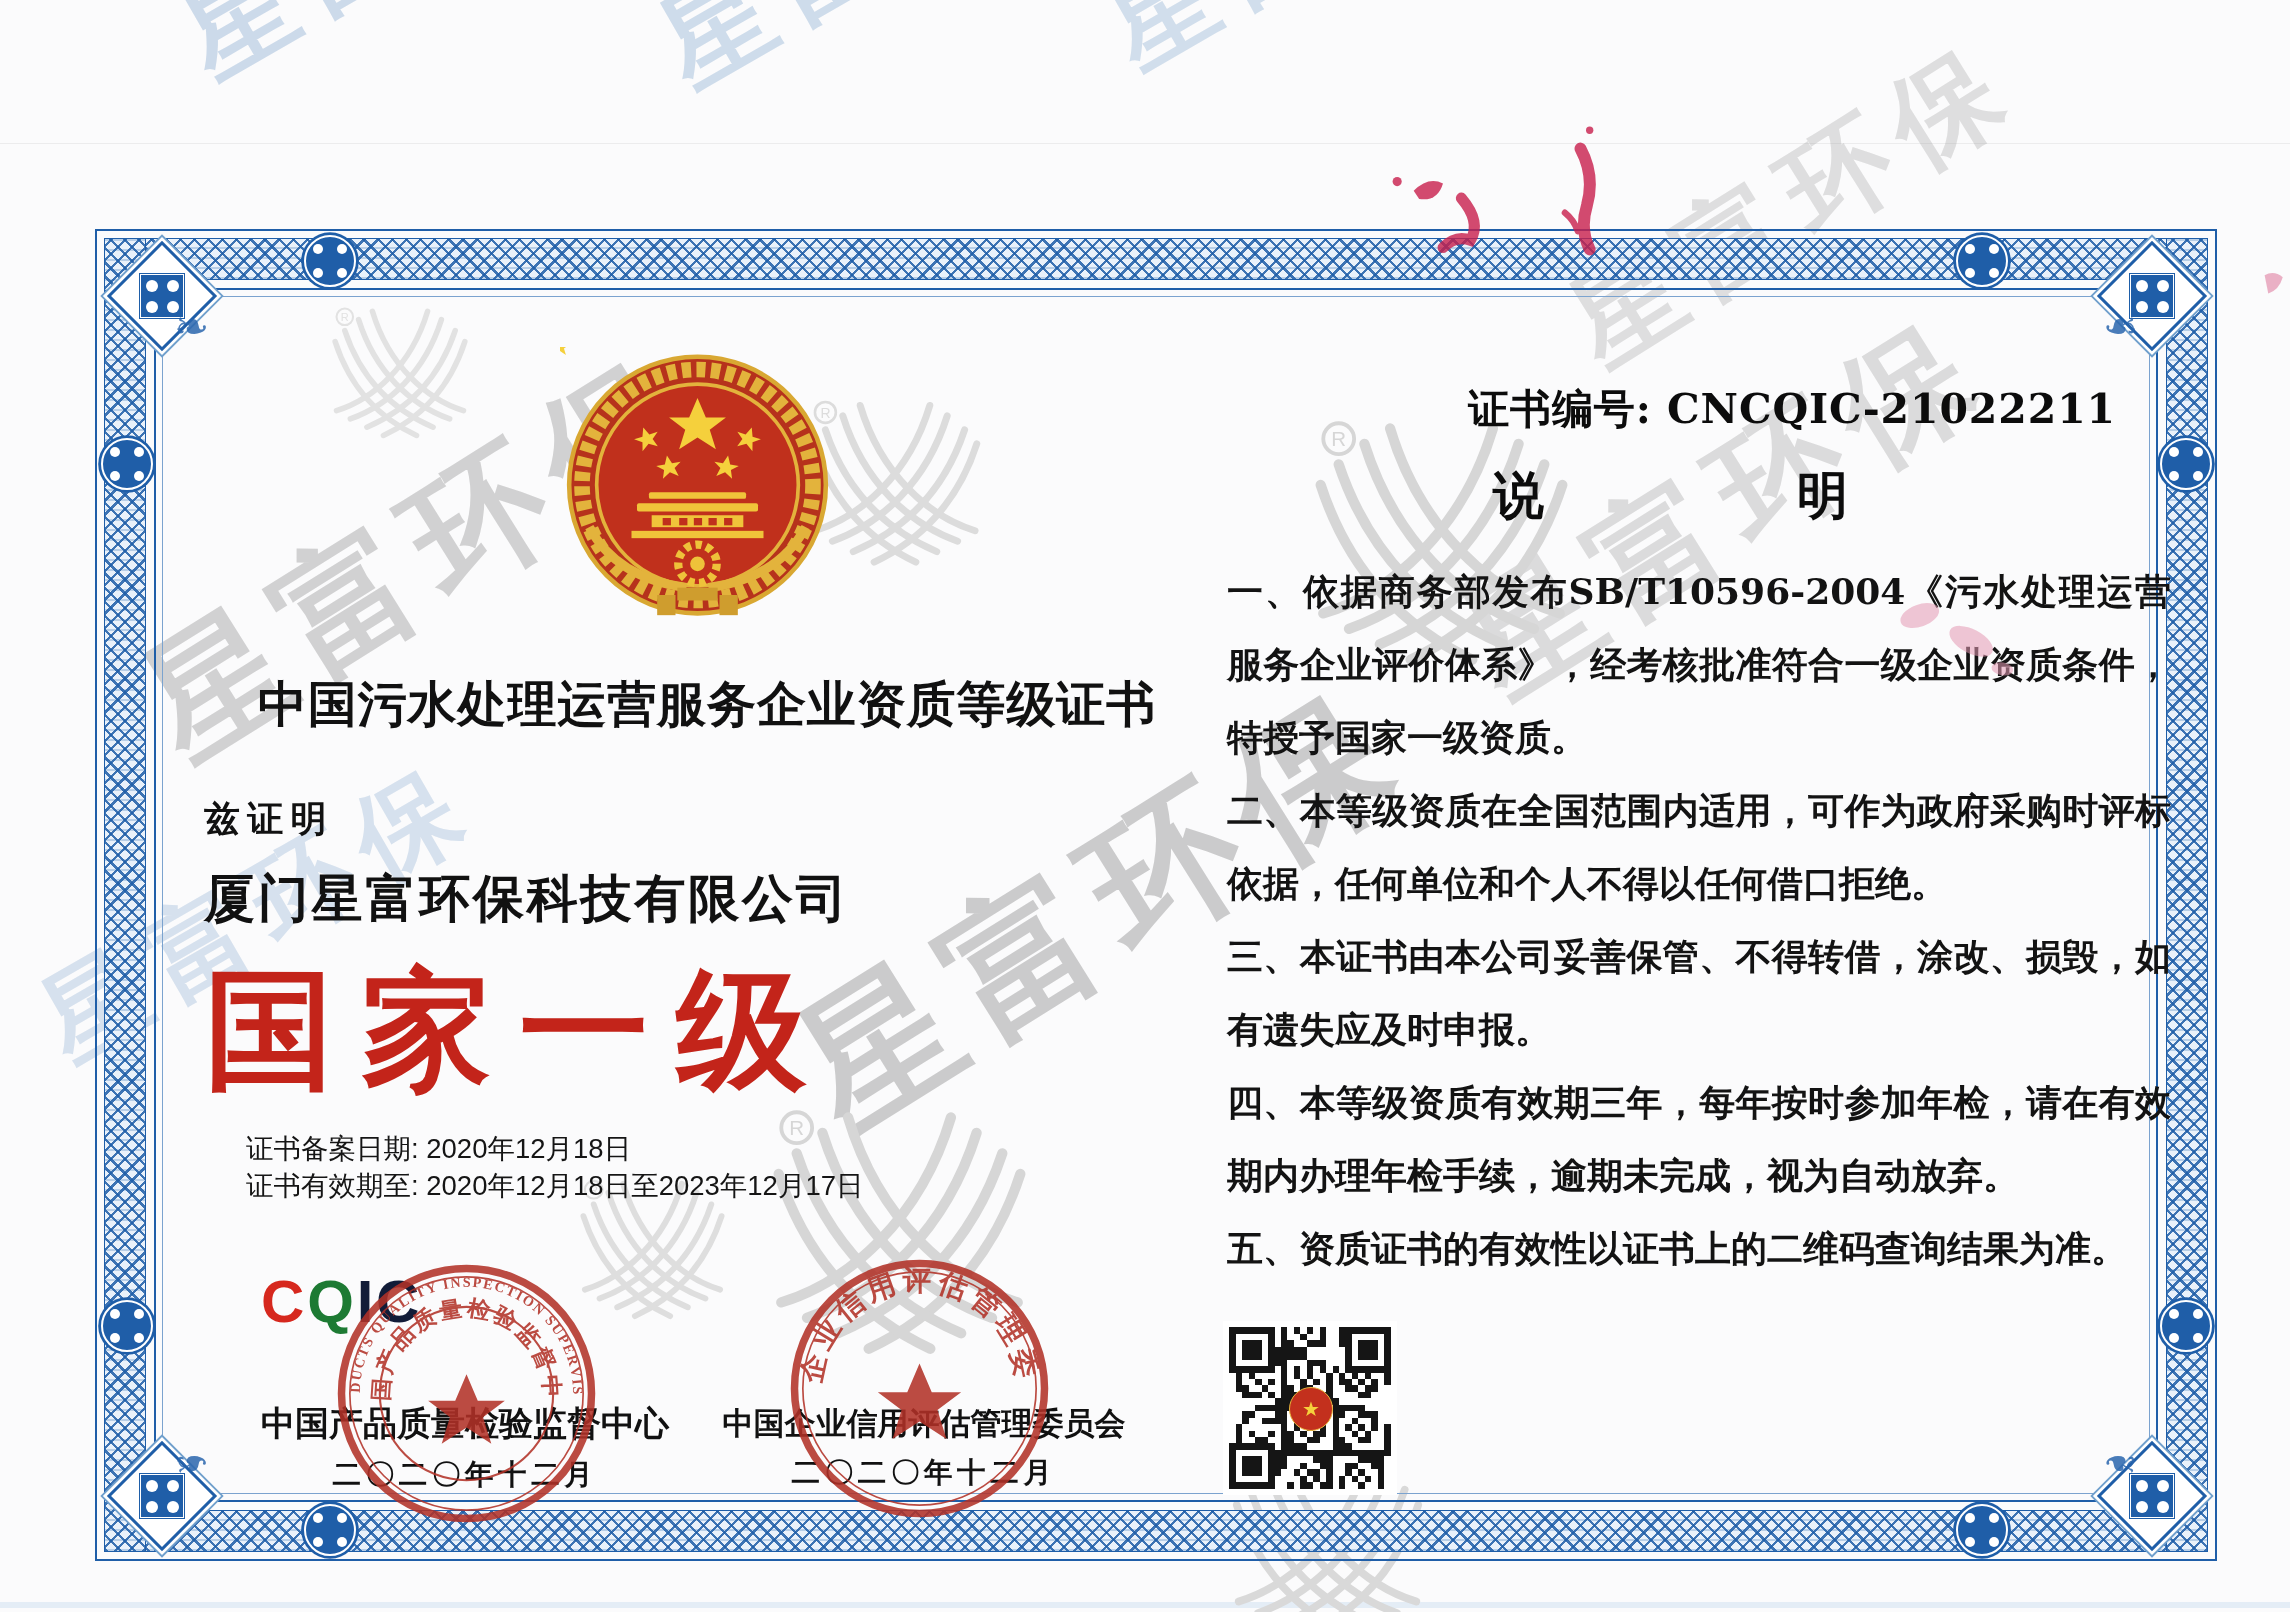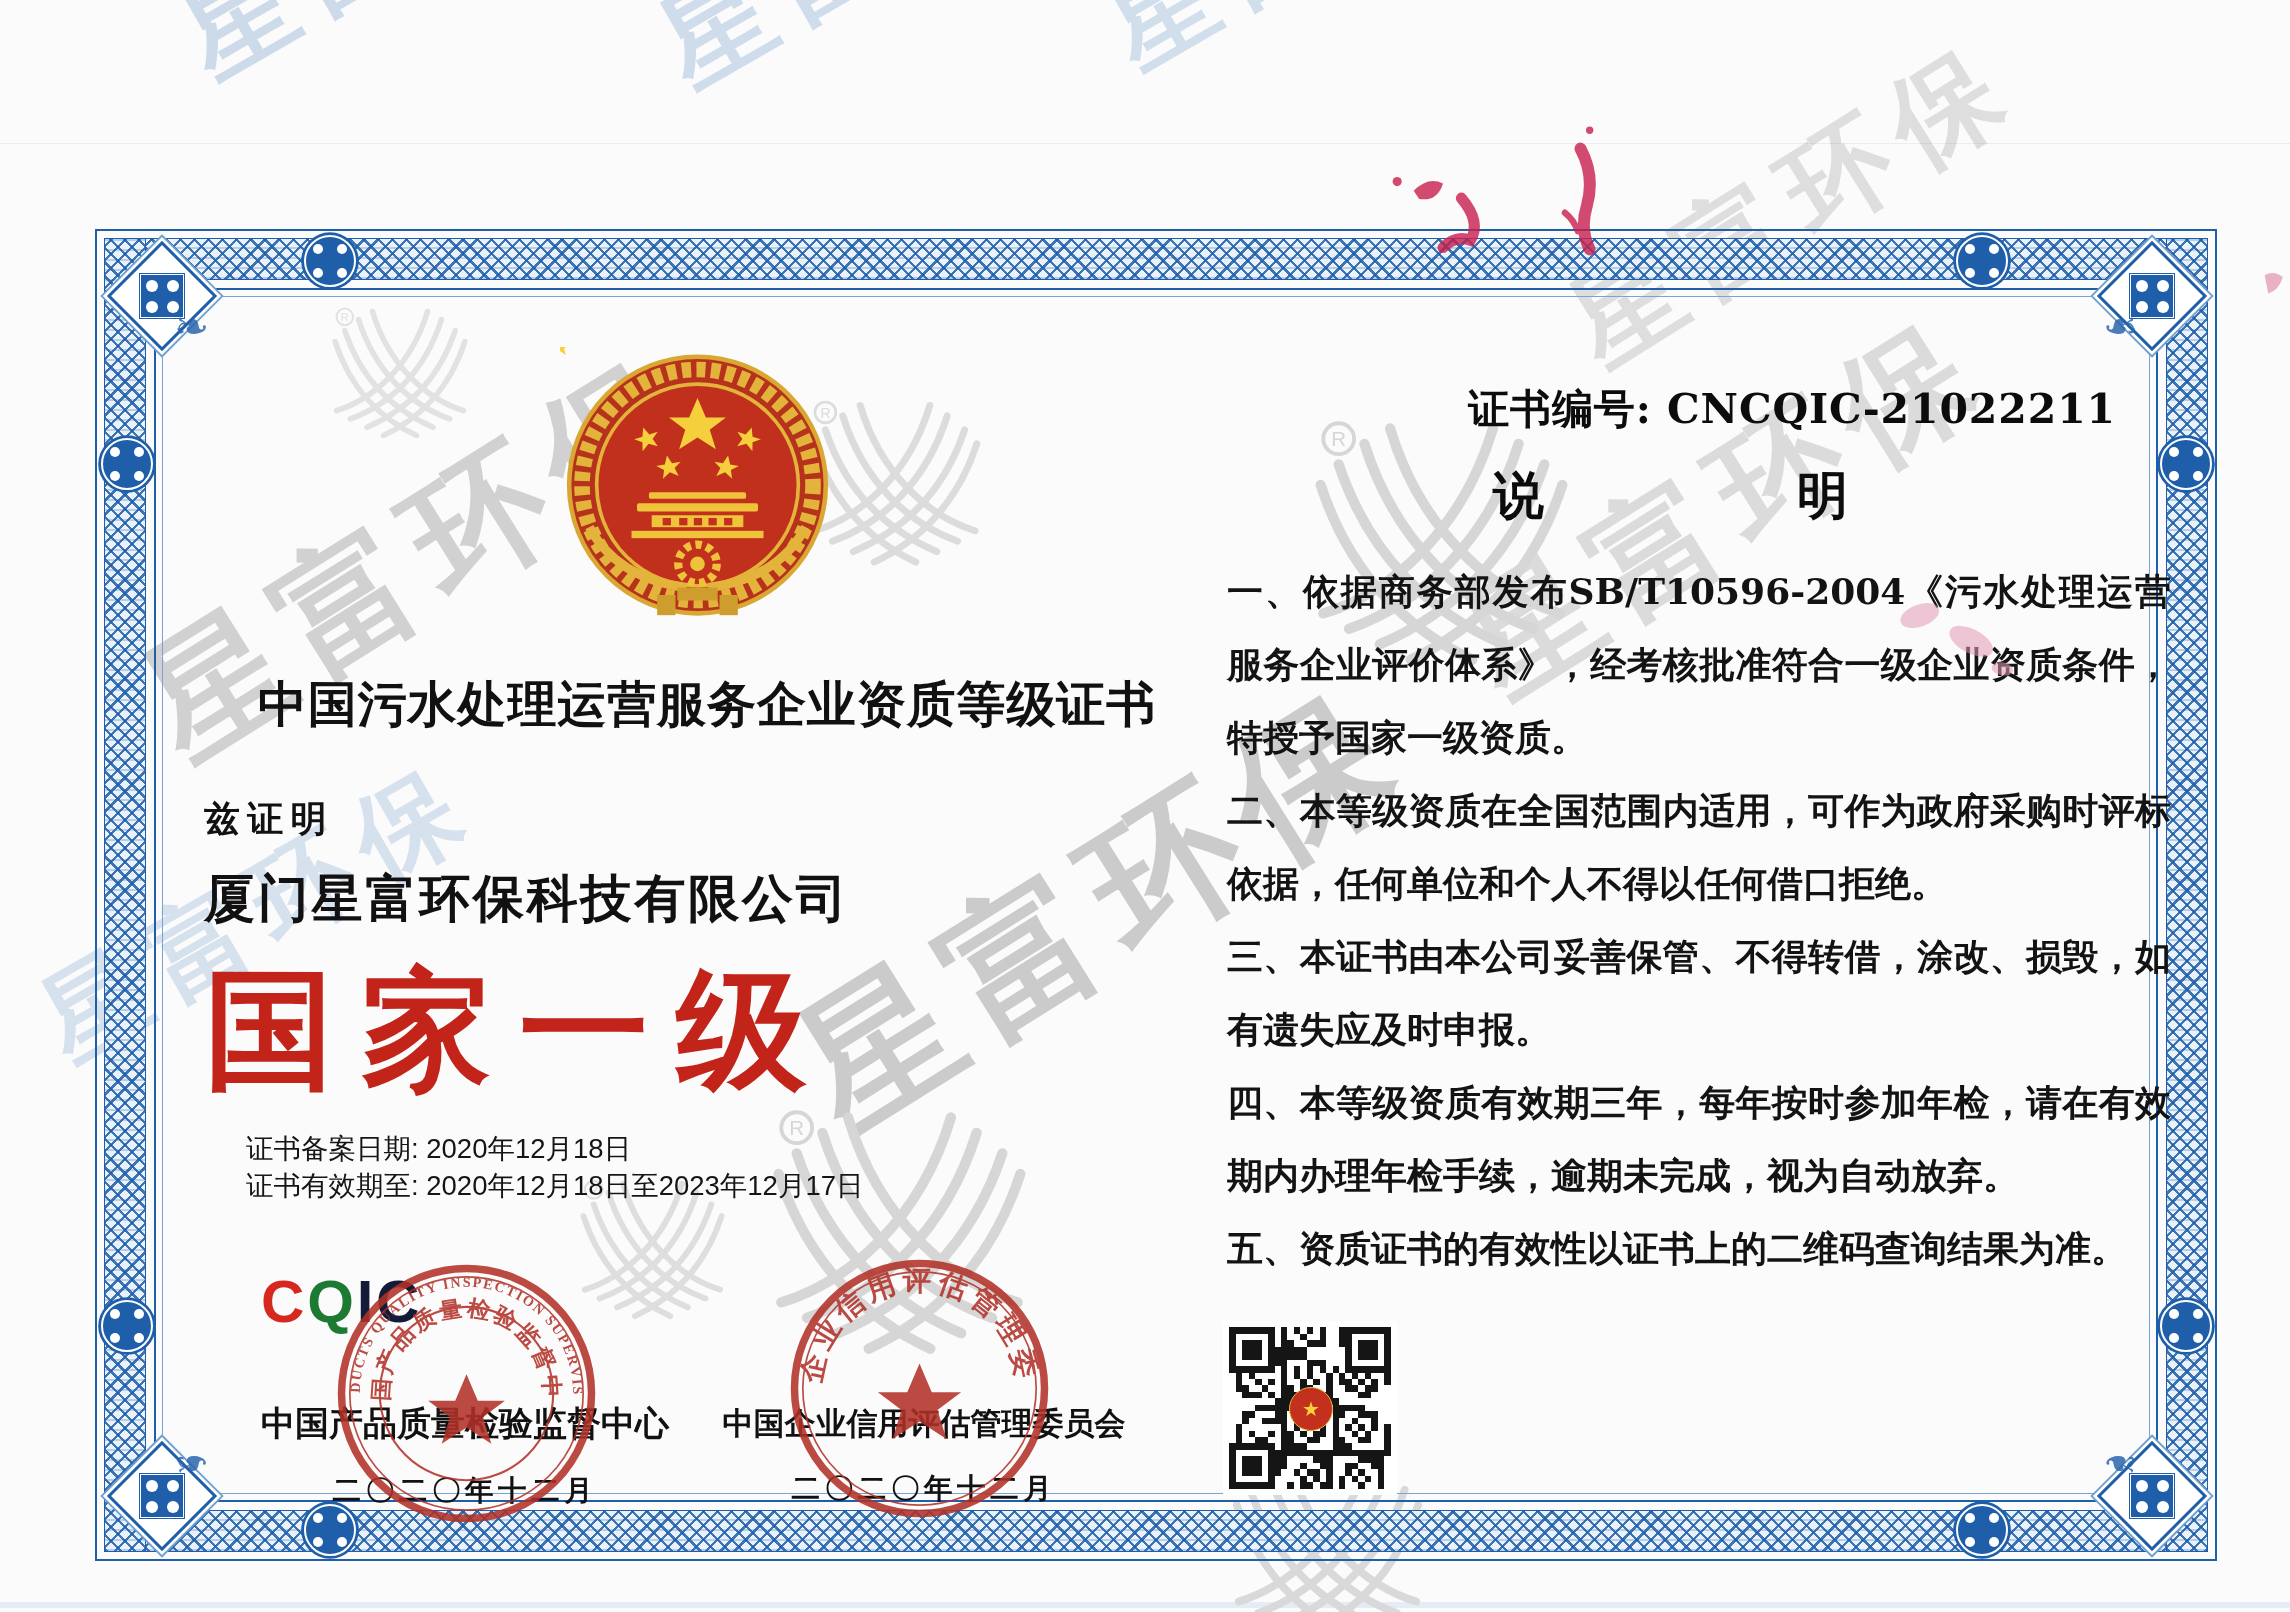--- a/index.html
+++ b/index.html
@@ -48,21 +48,21 @@
   .attest{left:204px;top:795px;width:1006px;text-align:left;font-size:36px;font-weight:800;color:#111;
           letter-spacing:7.3px;z-index:3;}
   .company{left:204px;top:865px;width:1006px;text-align:left;font-size:51px;font-weight:800;color:#111;
            letter-spacing:2.8px;z-index:3;}
   .grade{left:204px;top:944px;width:1006px;font-size:130px;font-weight:700;
          font-family:Liberation Mono, monospace;letter-spacing:27.5px;z-index:3;}
   .info{left:246px;top:1130px;font-size:27.5px;font-weight:400;color:#151515;line-height:37px;z-index:3;}
   .cqic{left:261px;top:1267px;font-size:60px;font-weight:800;letter-spacing:2.8px;z-index:3;font-family:"Liberation Sans",sans-serif;}
   .issuer{z-index:3;text-align:center;color:#111;}
   .issuer .iname{font-weight:800;}
-  .issuer .idate{font-weight:700;letter-spacing:4.6px;margin-top:25px;}
+  .issuer .idate{font-weight:700;letter-spacing:4.6px;margin-top:9px;}
   .issuer1{left:242px;top:1401px;width:446px;}
   .issuer1 .iname{font-size:34px;} .issuer1 .idate{font-size:28.5px;}
   .issuer2{left:698px;top:1403px;width:452px;}
   .issuer2 .iname{font-size:31px;} .issuer2 .idate{font-size:28.5px;}
   .seal{z-index:4;opacity:.87;}
   .seal1{left:329px;top:1256px;} .seal2{left:782px;top:1251px;}
 
   
   .cert-no{top:382px;right:174px;font-size:41px;font-weight:700;color:#0c0c0c;
            font-family:"DejaVu Serif","Liberation Serif",serif;z-index:3;letter-spacing:0.9px;}

